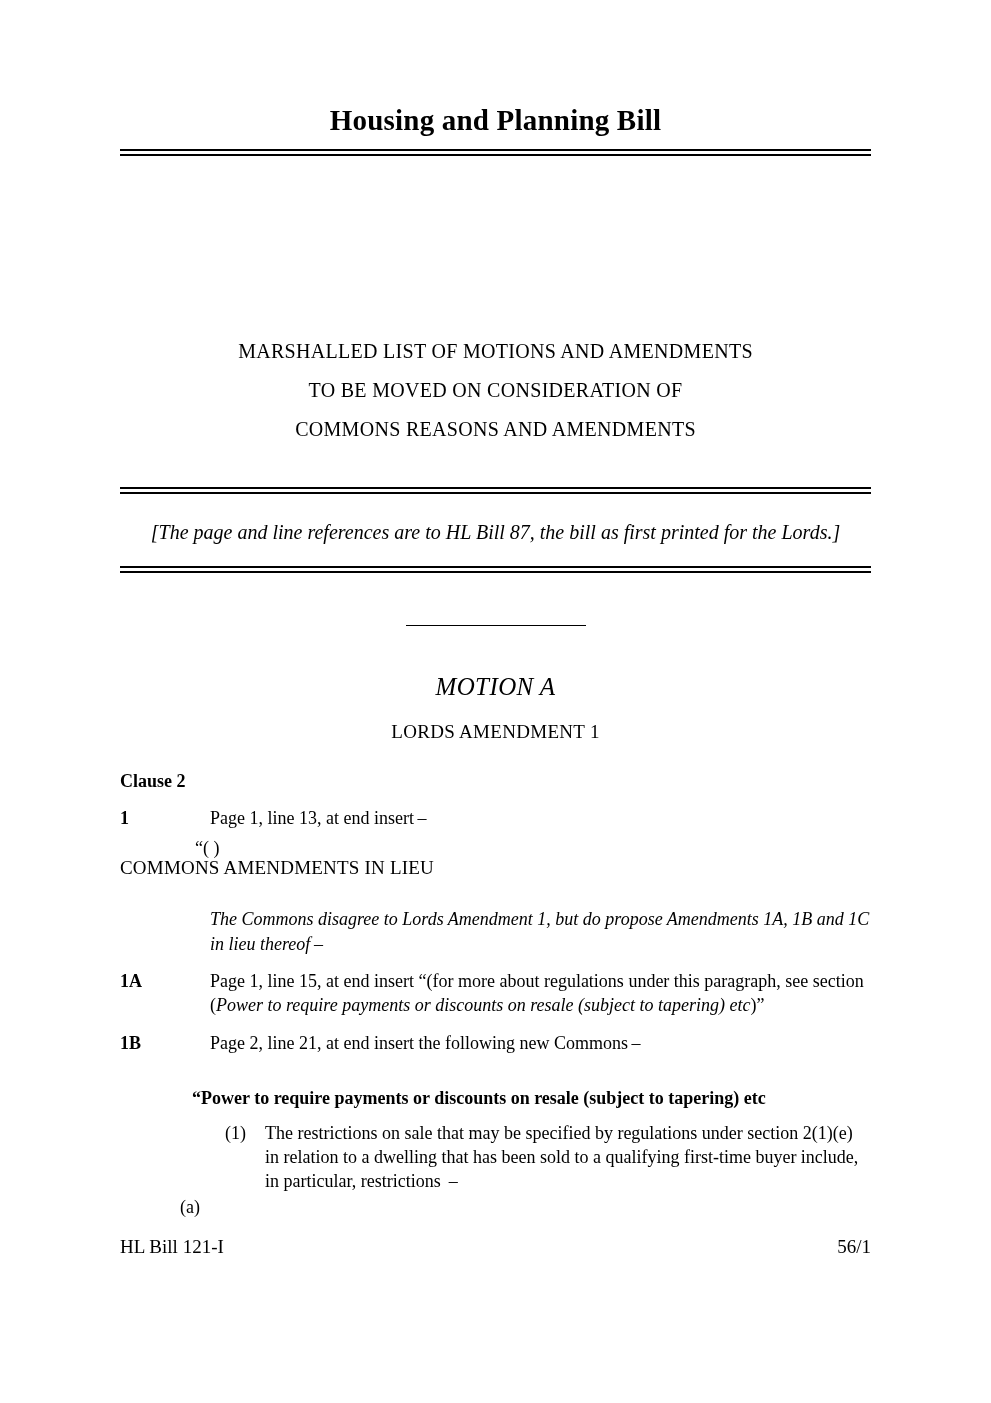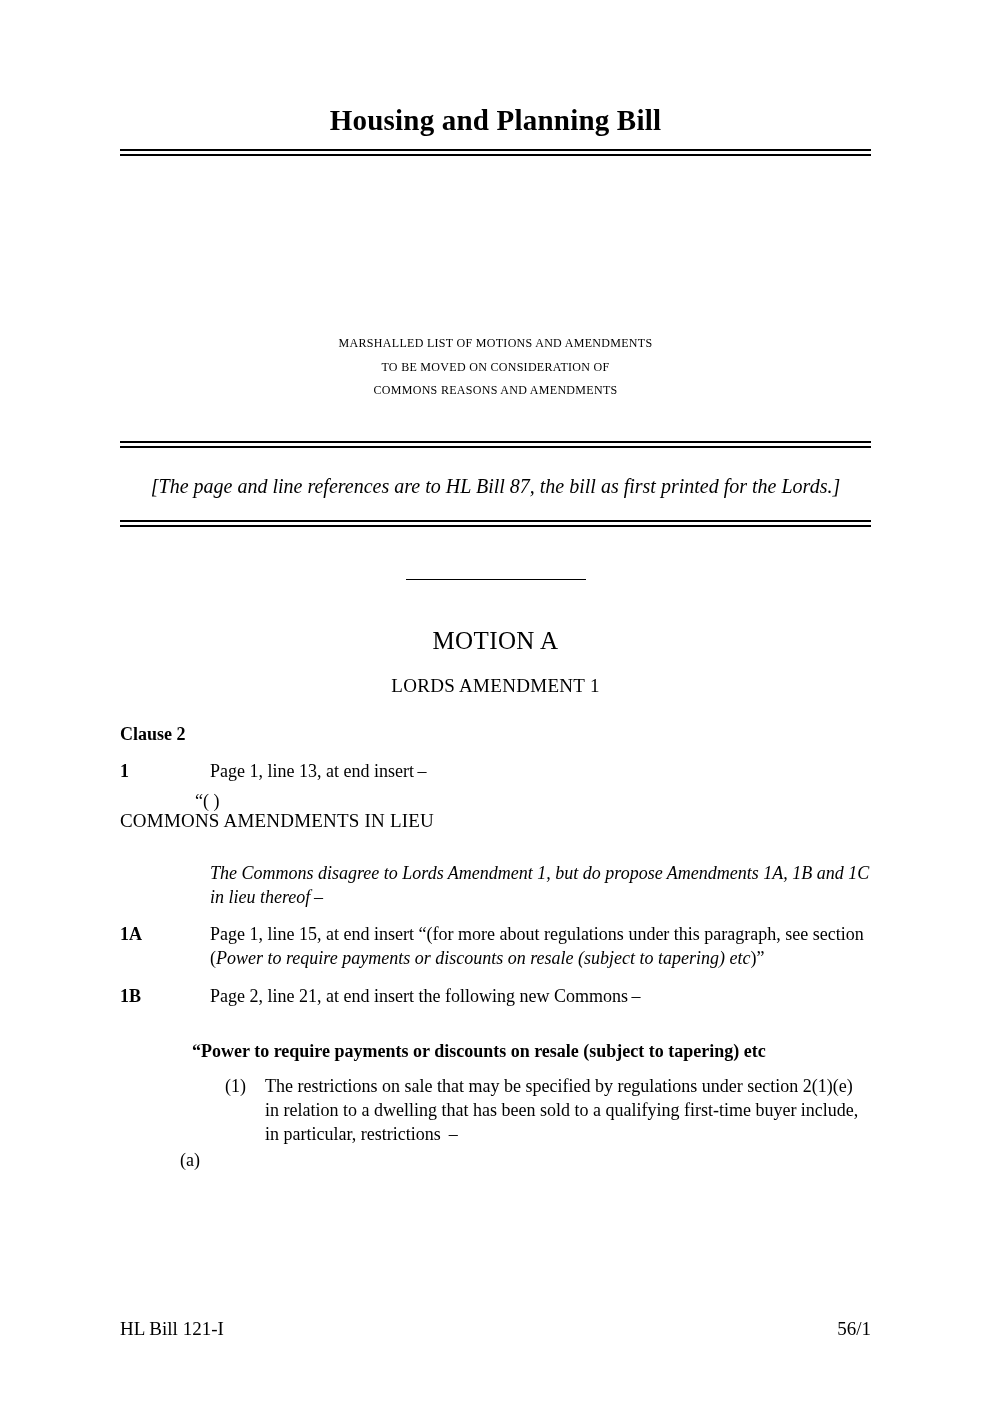--- a/index.html
+++ b/index.html
@@ -42,21 +42,21 @@
     border-top: 2px solid #000;
     border-bottom: 2px solid #000;
     height: 3px;
     box-sizing: content-box;
   }
 
   
   .headblock {
     margin-top: 176px;
     text-align: center;
-    font-size: 12px;
+    font-size: 20px;
     line-height: 1.95;
     letter-spacing: 0.3px;
   }
   .headblock .hline {
     display: block;
     white-space: nowrap;
   }
 
   
   .note-wrap {
@@ -78,20 +78,21 @@
     height: 0;
   }
 
   
   .motion-title {
     margin-top: 46px;
     text-align: center;
     font-size: 25px;
     letter-spacing: 0.4px;
     line-height: 1.2;
+    font-style: italic;
   }
   .lords-amendment {
     margin-top: 19px;
     text-align: center;
     font-size: 19px;
     letter-spacing: 0.3px;
     line-height: 1.2;
   }
 
   
@@ -191,21 +192,21 @@
     position: absolute;
     left: 0;
     top: 0;
   }
 
   
   .footer {
     position: absolute;
     left: 120px;
     right: 120px;
-    top: 1318px;
+    top: 1236px;
     display: flex;
     justify-content: space-between;
     align-items: flex-end;
     font-size: 19px;
   }
 
   i.it { font-style: italic; }
 </style>
 </head>
 <body>

